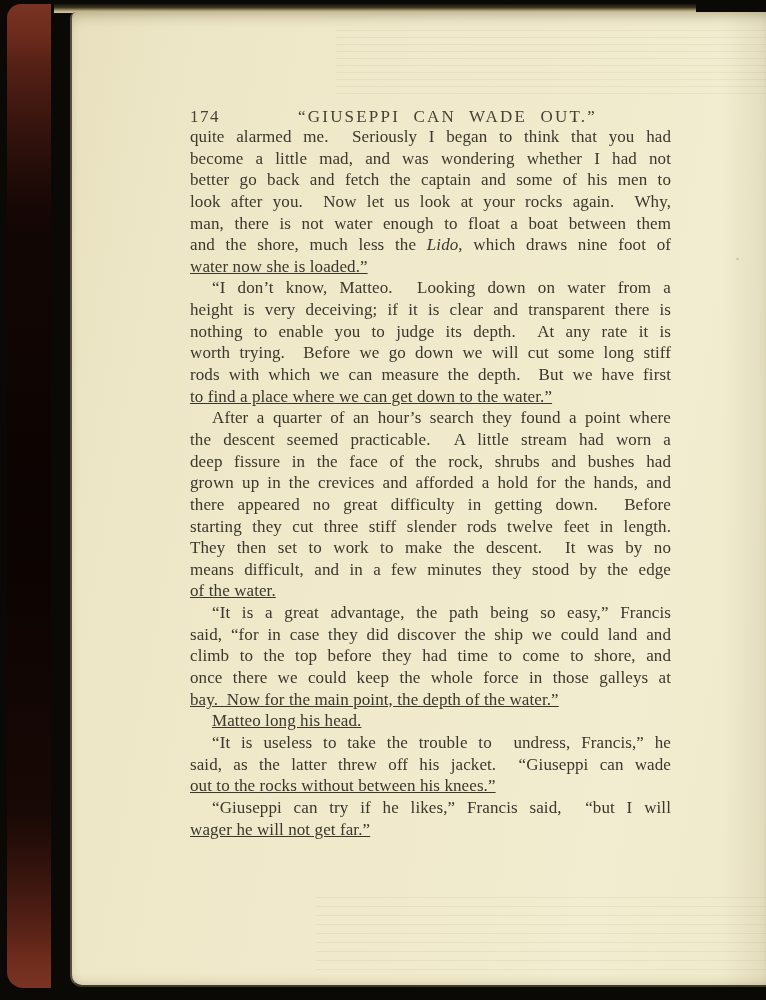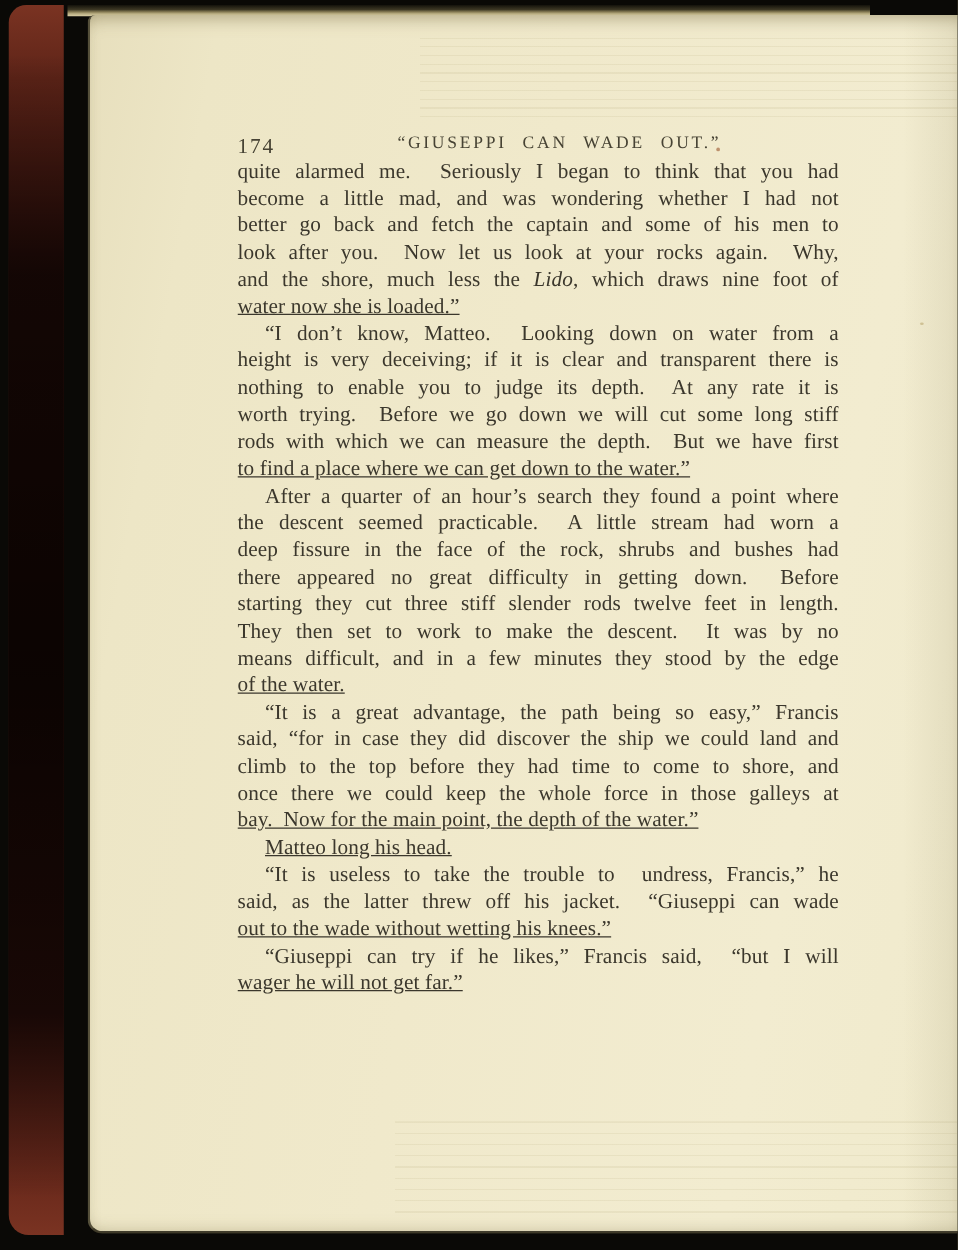--- a/index.html
+++ b/index.html
@@ -67,21 +67,21 @@
   
   .header-row{
     position:absolute;left:118px;top:95px;width:481px;height:22px;
     color:var(--ink-light,#474334);
   }
   .page-number{
     position:absolute;left:0;top:0;font-size:17px;letter-spacing:1.5px;
   }
   .running-header{
     display:block;text-align:center;padding-left:34px;
-    font-size:14px;letter-spacing:2.2px;word-spacing:7px;
+    font-size:17px;letter-spacing:2.2px;word-spacing:7px;
   }
 
   
   .text-block{
     position:absolute;left:118px;top:115px;width:481px;
     color:var(--ink,#3b372c);
     font-size:17px;
   }
   .line{
     height:21.65px;overflow:hidden;
@@ -115,43 +115,45 @@
     <div class="header-row">
       <span class="page-number">174</span>
       <span class="running-header">“GIUSEPPI CAN WADE OUT.”</span>
     </div>
 
     <div class="text-block">
         <div class="line just">quite alarmed me.&nbsp; Seriously I began to think that you had</div>
         <div class="line just">become a little mad, and was wondering whether I had not</div>
         <div class="line just">better go back and fetch the captain and some of his men to</div>
         <div class="line just">look after you.&nbsp; Now let us look at your rocks again.&nbsp; Why,</div>
+        <div class="line just">man, there is not water enough to float a boat between them</div>
         <div class="line just">and the shore, much less the <i>Lido</i>, which draws nine foot of</div>
         <div class="line last">water now she is loaded.”</div>
         <div class="line indent just">“I don’t know, Matteo.&nbsp; Looking down on water from a</div>
         <div class="line just">height is very deceiving; if it is clear and transparent there is</div>
         <div class="line just">nothing to enable you to judge its depth.&nbsp; At any rate it is</div>
         <div class="line just">worth trying.&nbsp; Before we go down we will cut some long stiff</div>
         <div class="line just">rods with which we can measure the depth.&nbsp; But we have first</div>
         <div class="line last">to find a place where we can get down to the water.”</div>
         <div class="line indent just">After a quarter of an hour’s search they found a point where</div>
         <div class="line just">the descent seemed practicable.&nbsp; A little stream had worn a</div>
         <div class="line just">deep fissure in the face of the rock, shrubs and bushes had</div>
+        <div class="line just">grown up in the crevices and afforded a hold for the hands, and</div>
         <div class="line just">there appeared no great difficulty in getting down.&nbsp; Before</div>
         <div class="line just">starting they cut three stiff slender rods twelve feet in length.</div>
         <div class="line just">They then set to work to make the descent.&nbsp; It was by no</div>
         <div class="line just">means difficult, and in a few minutes they stood by the edge</div>
         <div class="line last">of the water.</div>
         <div class="line indent just">“It is a great advantage, the path being so easy,” Francis</div>
         <div class="line just">said, “for in case they did discover the ship we could land and</div>
         <div class="line just">climb to the top before they had time to come to shore, and</div>
         <div class="line just">once there we could keep the whole force in those galleys at</div>
         <div class="line last">bay.&nbsp; Now for the main point, the depth of the water.”</div>
         <div class="line indent last">Matteo long his head.</div>
         <div class="line indent just">“It is useless to take the trouble to&nbsp; undress, Francis,” he</div>
         <div class="line just">said, as the latter threw off his jacket.&nbsp;  “Giuseppi can wade</div>
-        <div class="line last">out to the wade without wetting his knees.”</div>
+        <div class="line last">out to the rocks without between his knees.”</div>
         <div class="line indent just">“Giuseppi can try if he likes,” Francis said,&nbsp; “but I will</div>
         <div class="line last">wager he will not get far.”</div>
       </div>
   </div>
 
 </div>
 
 </body></html>

